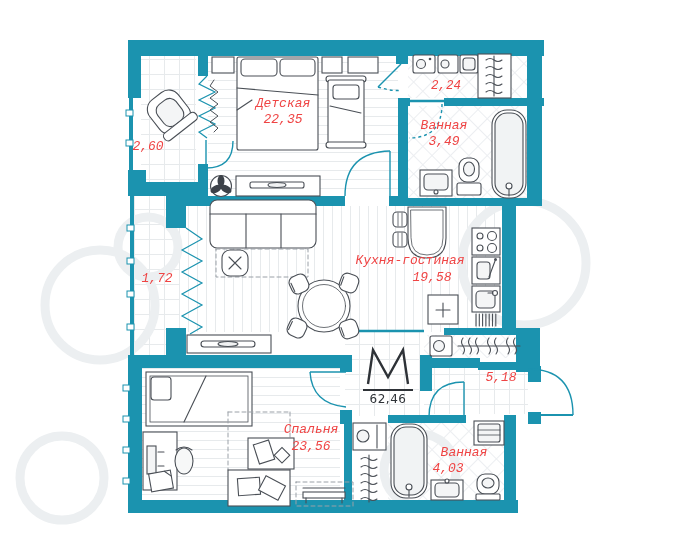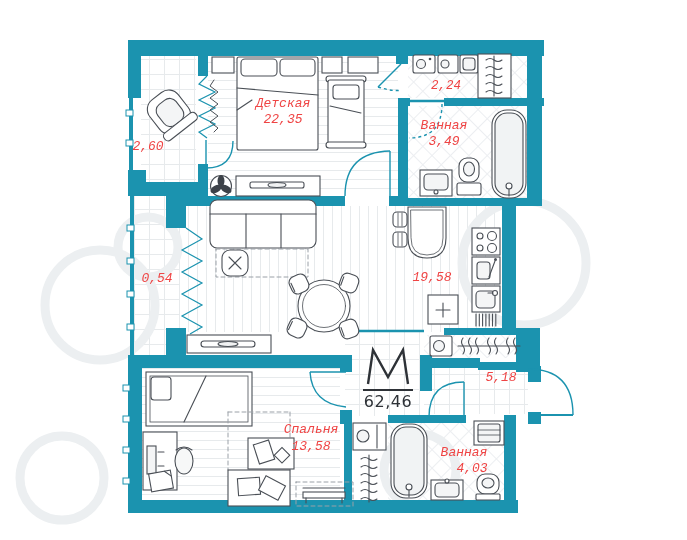--- a/index.html
+++ b/index.html
@@ -5,21 +5,21 @@
   html,body{margin:0;padding:0;background:#ffffff;}
   body{width:687px;height:540px;font-family:"DejaVu Sans",sans-serif;}
   .stage{position:relative;width:687px;height:540px;background:#fff;overflow:hidden;}
   .stage svg{position:absolute;left:0;top:0;}
   .lbl{position:absolute;transform:translateX(-50%);white-space:nowrap;
        font-family:Liberation Mono, monospace;font-style:italic;
        color:#ef4444;font-size:13px;line-height:14px;text-align:center;}
   .lbl.small{font-size:12.5px;}
   .total-num{position:absolute;transform:translateX(-50%);white-space:nowrap;
        font-family:"DejaVu Sans","Liberation Sans",sans-serif;
-       color:#2e3237;font-size:16px;letter-spacing:0.5px;}
+       color:#2e3237;font-size:12px;letter-spacing:0.5px;}
 </style>
 </head>
 <body>
 
 <div class="stage">
 
 <svg width="687" height="540" viewBox="0 0 687 540">
   <defs>
     <pattern id="planksH" width="10" height="9" patternUnits="userSpaceOnUse">
       <path d="M0 8.5 H10" stroke="#e7eaec" stroke-width="1" fill="none"></path>
@@ -394,27 +394,28 @@
 <div class="lbl" style="left:283px;top:97px;">Детская</div>
 <div class="lbl" style="left:283px;top:113px;">22,35</div>
 
 <div class="lbl" style="left:148px;top:120px;margin-top:20px;">2,60</div>
 
 <div class="lbl small" style="left:446px;top:79px;">2,24</div>
 
 <div class="lbl" style="left:444px;top:119px;">Ванная</div>
 <div class="lbl" style="left:444px;top:135px;">3,49</div>
 
-<div class="lbl" style="left:157px;top:272px;">0,54</div>
-
+<div class="lbl" style="left:157px;top:272px;">1,72</div>
+
+<div class="lbl" style="left:410px;top:254px;">Кухня-гостиная</div>
 <div class="lbl" style="left:432px;top:271px;">19,58</div>
 
 <div class="lbl" style="left:311px;top:423px;">Спальня</div>
-<div class="lbl" style="left:311px;top:440px;">13,58</div>
+<div class="lbl" style="left:311px;top:440px;">23,56</div>
 
 <div class="lbl" style="left:501px;top:371px;">5,18</div>
 
 <div class="lbl" style="left:464px;top:446px;">Ванная</div>
-<div class="lbl" style="left:472px;top:462px;">4,03</div>
+<div class="lbl" style="left:448px;top:462px;">4,03</div>
 
 <div class="total-num" style="left:388px;top:392px;">62,46</div>
 
 </div>
 
 </body></html>

